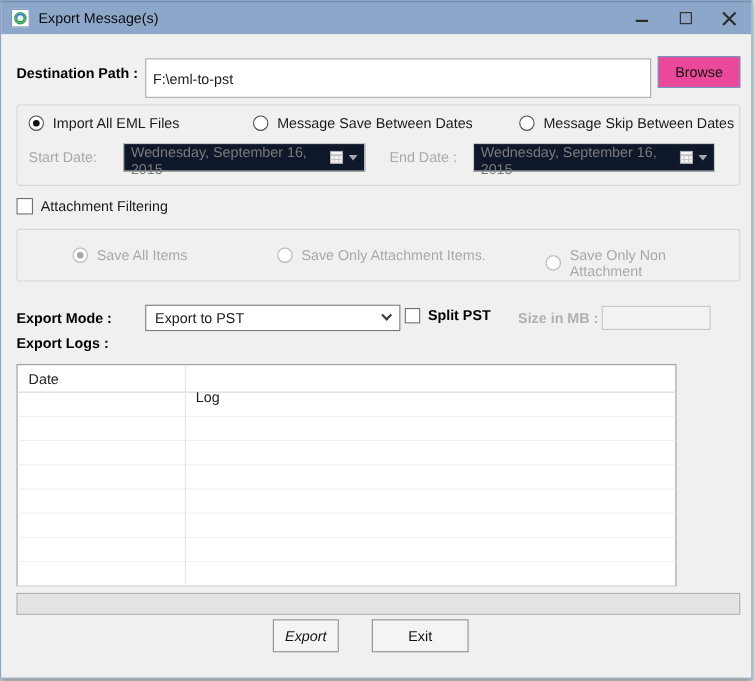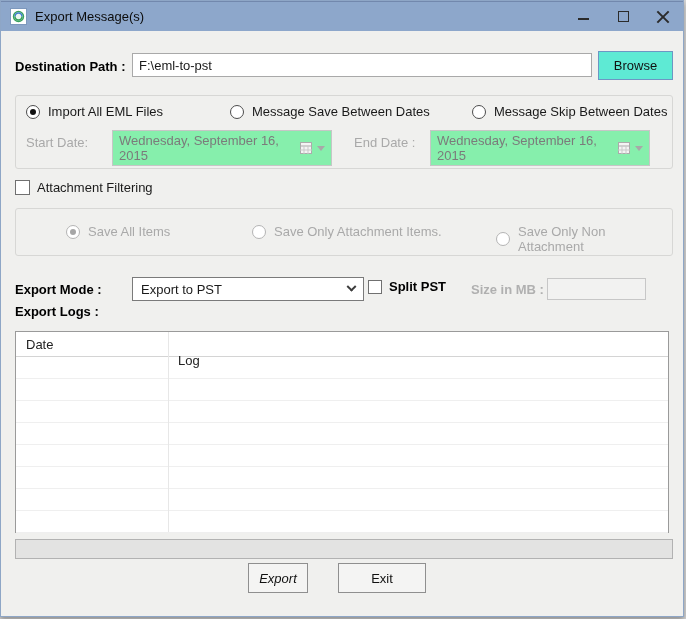--- a/index.html
+++ b/index.html
@@ -39,32 +39,32 @@
 
   .radio { display:inline-block; width:14px; height:14px; border:1px solid #4d4d4d; border-radius:50%; background:#fff; position:relative; flex:none; }
   .radio.sel::after { content:""; position:absolute; left:3px; top:3px; width:6px; height:6px; border-radius:50%; background:#111; }
   .radio.dis { border-color:#b4b4b4; }
   .radio.dis.sel::after { background:#a6a6a6; }
   .radio-row { position:absolute; display:flex; align-items:center; gap:8px; }
 
   .checkbox { display:inline-block; width:15px; height:15px; border:1px solid #707070; background:#fff; flex:none; }
   .check-row { position:absolute; display:flex; align-items:center; gap:7px; }
 
-  .datepicker { position:absolute; height:36px; background:#86efac; border:1px solid #c6c6c6; display:flex; align-items:center; padding:0 6px; color:#7b7b7b; }
+  .datepicker { position:absolute; height:26px; background:#0f172a; border:1px solid #c6c6c6; display:flex; padding:0 6px; color:#7b7b7b; }
   .datepicker .dp-right { margin-left:auto; display:flex; align-items:center; gap:5px; }
   .tri-down { width:0; height:0; border-left:4px solid transparent; border-right:4px solid transparent; border-top:5px solid #a8a8a8; }
 
   .combo { position:absolute; background:#fff; border:1px solid #7a7a7a; display:flex; align-items:center; padding:0 8px; color:#1a1a1a; }
   .chevron { width:7px; height:7px; border-right:2px solid #3c3c3c; border-bottom:2px solid #3c3c3c; transform:rotate(45deg) translate(-2px,-2px); margin-left:auto; }
 
   .btn { display:flex; align-items:center; justify-content:center; background:#f4f4f3; border:1px solid #8f8f8f; font-size:13px; color:#111; cursor:default; }
-  .btn-accent { background:#5eead4; border:1px solid #6d96c4; }
+  .btn-accent { background:#ec4899; border:1px solid #6d96c4; }
 
   
-  .logtable { position:absolute; left:14px; top:330px; width:654px; height:202px; background:#fff; border:1px solid #9a9a9a; }
+  .logtable { position:absolute; left:14px; top:330px; width:600px; height:202px; background:#fff; border:1px solid #9a9a9a; }
   .logtable .vline { position:absolute; left:152px; top:0; bottom:0; width:1px; background:#e7e7e7; }
   .log-header { display:flex; height:25px; align-items:center; border-bottom:1px solid #d4d4d4; color:#222; }
   .log-header .c1 { width:152px; padding-left:10px; }
   .log-header .c2 { padding-left:10px;margin-top:32px; }
   .log-row { height:22px; border-bottom:1px solid #efefef; }
 
   .progress { position:absolute; left:14px; top:538px; width:658px; height:20px; border:1px solid #b2b2b2; background:#e3e3e2; }
 </style>
 </head>
 <body>
@@ -87,21 +87,21 @@
       <div class="win-btn">
           <span class="glyph-max"></span>
         </div>
       <div class="win-btn">
           <span class="glyph-close"></span>
         </div>
     </div>
   </div>
 
   <div class="lbl-bold" style="position:absolute;left:14px;top:58px;">Destination Path :</div>
-  <input class="textbox" style="position: absolute; left: 131px; top: 52px; width: 460px; height: 24px;" value="F:\eml-to-pst">
+  <input class="textbox" style="position: absolute; left: 131px; top: 52px; width: 460px; height: 36px;" value="F:\eml-to-pst">
   <div class="btn btn-accent" style="position:absolute;left:597px;top:50px;width:75px;height:29px;">Browse</div>
 
   <div class="groupbox" style="left:14px;top:94px;width:658px;height:74px;">
     <div class="radio-row" style="left:10px;top:8px;">
       <span class="radio sel"></span>
       <span>Import All EML Files</span>
     </div>
     <div class="radio-row" style="left:214px;top:8px;">
       <span class="radio"></span>
       <span>Message Save Between Dates</span>

